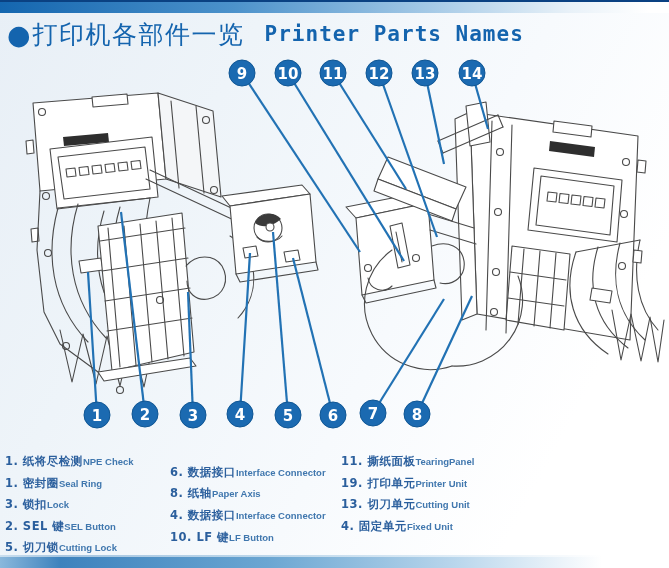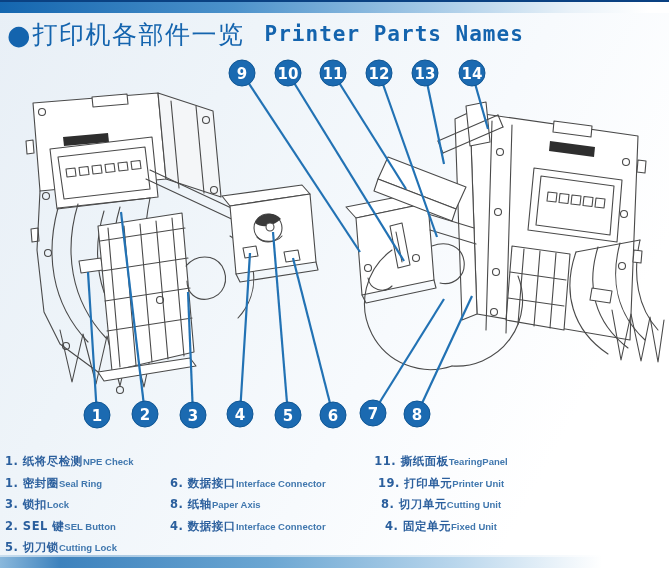--- a/index.html
+++ b/index.html
@@ -32,21 +32,21 @@
   .title-cn{font-size:25px;font-weight:normal;letter-spacing:1.5px;}
   .title-en{font-family:"DejaVu Sans Mono","Liberation Mono",monospace;
     font-size:21px;font-weight:bold;letter-spacing:1px;margin-left:20px;}
   svg.diagram{position:absolute;left:0;top:0;width:669px;height:568px;}
   .legend{
     position:absolute;left:5px;top:449px;width:660px;display:flex;
   }
   .legend-col{display:flex;flex-direction:column;}
   .legend-col.c1{width:165px;}
   .legend-col.c2{width:171px;justify-content:center;}
-  .legend-col.c3{width:200px;text-align:center;}
+  .legend-col.c3{width:200px;}
   .legend-item{height:21.6px;line-height:21.6px;white-space:nowrap;}
   .li-cn{font-size:11.5px;font-weight:bold;color:#2b5f9d;letter-spacing:.5px;margin-top:20px;}
   .li-en{font-family:Liberation Sans, sans-serif;
     font-size:9.5px;font-weight:bold;color:#4077ae;}
 </style>
 </head>
 <body>
 
 <div class="page">
 
@@ -286,23 +286,24 @@
         <div class="legend-item"><span class="li-cn">1. 纸将尽检测</span><span class="li-en">NPE Check</span></div>
         <div class="legend-item"><span class="li-cn">1. 密封圈</span><span class="li-en">Seal Ring</span></div>
         <div class="legend-item"><span class="li-cn">3. 锁扣</span><span class="li-en">Lock</span></div>
         <div class="legend-item"><span class="li-cn">2. SEL 键</span><span class="li-en">SEL Button</span></div>
         <div class="legend-item"><span class="li-cn">5. 切刀锁</span><span class="li-en">Cutting Lock</span></div>
       </div>
     <div class="legend-col c2">
         <div class="legend-item"><span class="li-cn">6. 数据接口</span><span class="li-en">Interface Connector</span></div>
         <div class="legend-item"><span class="li-cn">8. 纸轴</span><span class="li-en">Paper Axis</span></div>
         <div class="legend-item"><span class="li-cn">4. 数据接口</span><span class="li-en">Interface Connector</span></div>
+        <div class="legend-item"><span class="li-cn">10. LF 键</span><span class="li-en">LF Button</span></div>
       </div>
     <div class="legend-col c3">
         <div class="legend-item"><span class="li-cn">11. 撕纸面板</span><span class="li-en">TearingPanel</span></div>
         <div class="legend-item"><span class="li-cn">19. 打印单元</span><span class="li-en">Printer Unit</span></div>
-        <div class="legend-item"><span class="li-cn">8. 切刀单元</span><span class="li-en">Cutting Unit</span></div>
+        <div class="legend-item"><span class="li-cn">13. 切刀单元</span><span class="li-en">Cutting Unit</span></div>
         <div class="legend-item"><span class="li-cn">4. 固定单元</span><span class="li-en">Fixed Unit</span></div>
       </div>
   </div>
 
   <div class="bottom-bar"></div>
 </div>
 
 </body></html>

